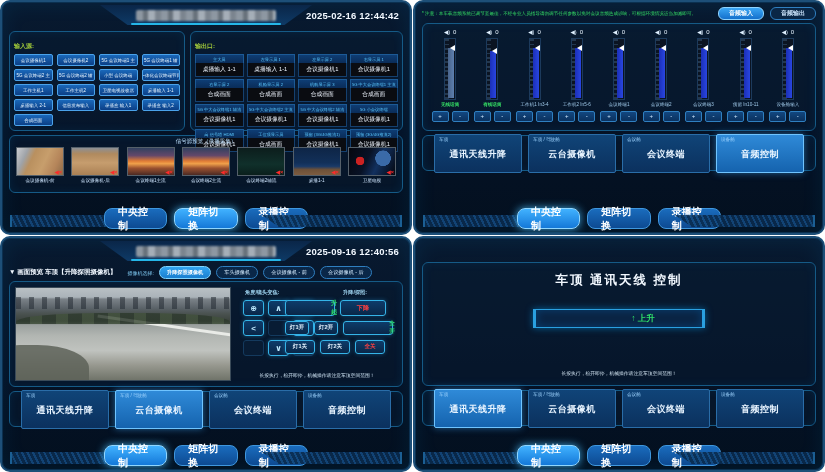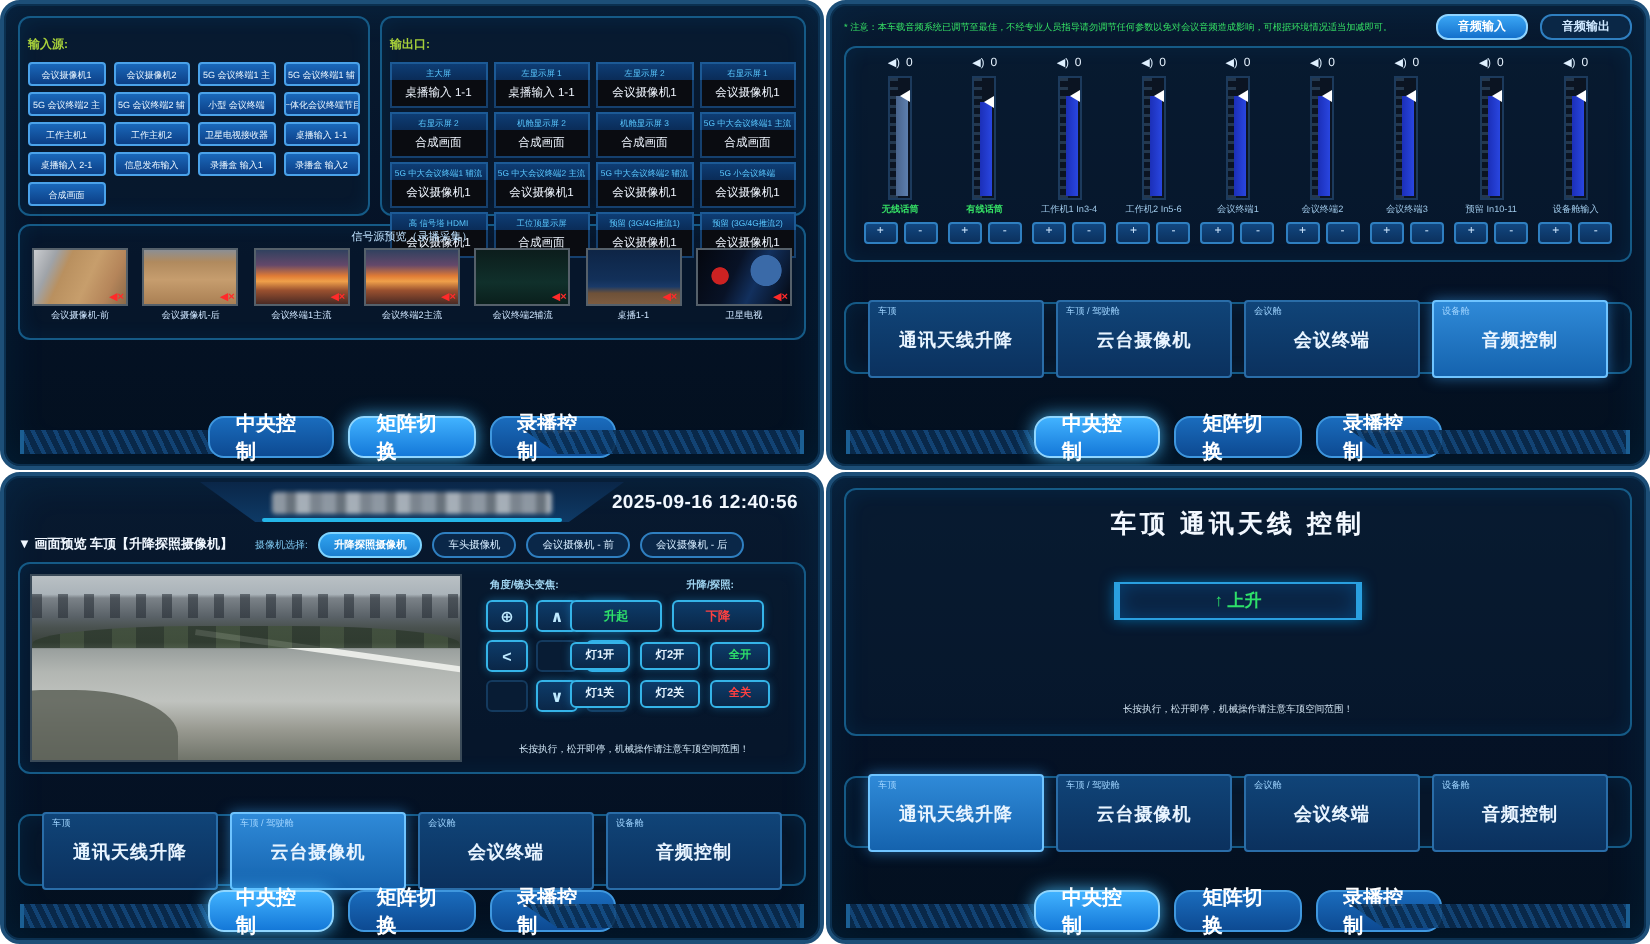--- a/index.html
+++ b/index.html
@@ -25,21 +25,21 @@
   .tabzone{position:absolute;left:0;right:0;bottom:3px;height:22px;padding-left:30px;}
   .tabs{position:absolute;left:50%;bottom:1px;transform:translateX(-50%);display:flex;gap:7px;align-items:flex-end;}
   .tab{height:19px;padding:0 13px;border-radius:8px;display:flex;align-items:center;font-size:10px;font-weight:bold;color:#fff;
     background:linear-gradient(180deg,#1a6cbd,#0d4a92);border:1px solid #3f97de;cursor:pointer;}
   .tab.active{background:linear-gradient(180deg,#41b2ff,#1478d8);border-color:#8fd6ff;box-shadow:0 0 9px rgba(70,190,255,.85);}
   .deco{position:absolute;bottom:3px;width:138px;height:12px;opacity:.9;
     background:repeating-linear-gradient(64deg,#0a2c4e 0 3px,#154a7e 3px 5px);}
   .dl{left:8px;clip-path:polygon(0 0,100% 0,88% 100%,0 100%);border-left:2px solid #1e68a0;}
   .dr{right:8px;clip-path:polygon(0 0,100% 0,100% 100%,12% 100%);border-right:2px solid #1e68a0;}
   
-  .modbox{margin-top:20px;height:36px;display:flex;align-items:center;justify-content:center;gap:6px;}
+  .modbox{margin-top:4px;height:36px;display:flex;align-items:center;justify-content:center;gap:6px;}
   .mod{position:relative;width:86px;height:37px;border-radius:2px;cursor:pointer;
     background:linear-gradient(180deg,#104478,#0b315e);border:1px solid #2a6da8;color:#e8f4ff;}
   .mod.active{background:linear-gradient(180deg,#2f8ad8,#1563ae);border-color:#6fc4ff;box-shadow:0 0 7px rgba(60,170,255,.5);}
   .mod .cap{position:absolute;top:2px;left:4px;font-size:4.6px;color:#9fd4ff;}
   .mod .lab{position:absolute;left:0;right:0;top:13px;text-align:center;font-size:9px;font-weight:bold;letter-spacing:.5px;}
   
   .m-main{display:flex;gap:5px;height:100px;margin-top:2px;}
   .inbox{width:176px;padding:2px 4px;}
   .ingrid{display:grid;grid-template-columns:repeat(4,1fr);gap:3px 4px;margin-top:2px;}
   .inbtn{height:10px;font-size:4.5px;color:#eaf6ff;white-space:nowrap;overflow:hidden;
@@ -109,38 +109,45 @@
   .padgrid{position:absolute;left:6px;top:13px;display:grid;grid-template-columns:repeat(3,21px);grid-auto-rows:16px;gap:4px;}
   .padbtn{background:linear-gradient(180deg,#0d3c6a,#0a2748);border:1px solid #35b4e8;border-radius:3px;color:#bfeaff;
     font-size:8px;font-weight:bold;display:flex;align-items:center;justify-content:center;cursor:pointer;box-shadow:0 0 4px rgba(40,170,240,.4);}
   .padbtn.dim{border-color:#143a5e;background:#081c34;box-shadow:none;cursor:default;color:transparent;}
   .liftgrid{position:absolute;right:4px;top:13px;width:108px;}
   .liftrow{display:flex;gap:5px;margin-bottom:5px;justify-content:flex-start;}
   .lbtn{height:14px;box-sizing:border-box;border:1px solid #35b4e8;border-radius:3px;background:linear-gradient(180deg,#0d3c6a,#0a2748);
     color:#e6f4ff;font-size:5.6px;font-weight:bold;display:flex;align-items:center;justify-content:center;cursor:pointer;box-shadow:0 0 4px rgba(40,170,240,.35);}
   .lbig{width:46px;height:16px;font-size:6.2px;}
   .lsm{width:30px;}
-  .grn{color:#2ee06a;} .red{color:#ff4040;}
+  .grn{color:#2ee06a;padding-left:48px;} .red{color:#ff4040;}
   .cnote{position:absolute;left:0;right:0;bottom:3px;text-align:center;font-size:4.8px;color:#cfe4f4;}
   
-  .bigbox{margin-top:2px;height:124px;position:relative;}
+  .bigbox{margin-top:20px;height:124px;position:relative;}
   .bigtitle{text-align:center;margin-top:9px;font-size:12.5px;font-weight:bold;color:#f2f8ff;letter-spacing:2px;}
   .antbtn{width:118px;height:17px;margin:0 auto;display:flex;align-items:center;justify-content:center;
     font-size:8.5px;font-weight:bold;cursor:pointer;background:#0a2342;border:1px solid #2aa0e0;
     border-left:3px solid #2aa0e0;border-right:3px solid #2aa0e0;box-shadow:0 0 7px rgba(0,170,255,.5), inset 0 0 10px rgba(0,150,255,.25);}
   .ant-up{margin-top:20px;}
   .ant-dn{margin-top:11px;}
   .anote{position:absolute;left:0;right:0;bottom:9px;text-align:center;font-size:4.8px;color:#cfe0ee;}
 </style>
 </head>
 <body>
 
 <div class="page">
 
   <section class="panel">
+    <header class="phead">
+      <div class="plate">
+        <div class="redacted"></div>
+      </div>
+      <div class="plate-line"></div>
+      <div class="pdate">2025-02-16 12:44:42</div>
+    </header>
 
     <div class="m-main">
       <div class="box inbox">
         <span class="slabel">输入源:</span>
         <div class="ingrid">
           <div class="inbtn">会议摄像机1</div>
           <div class="inbtn">会议摄像机2</div>
           <div class="inbtn">5G 会议终端1 主</div>
           <div class="inbtn">5G 会议终端1 辅</div>
           <div class="inbtn">5G 会议终端2 主</div>

